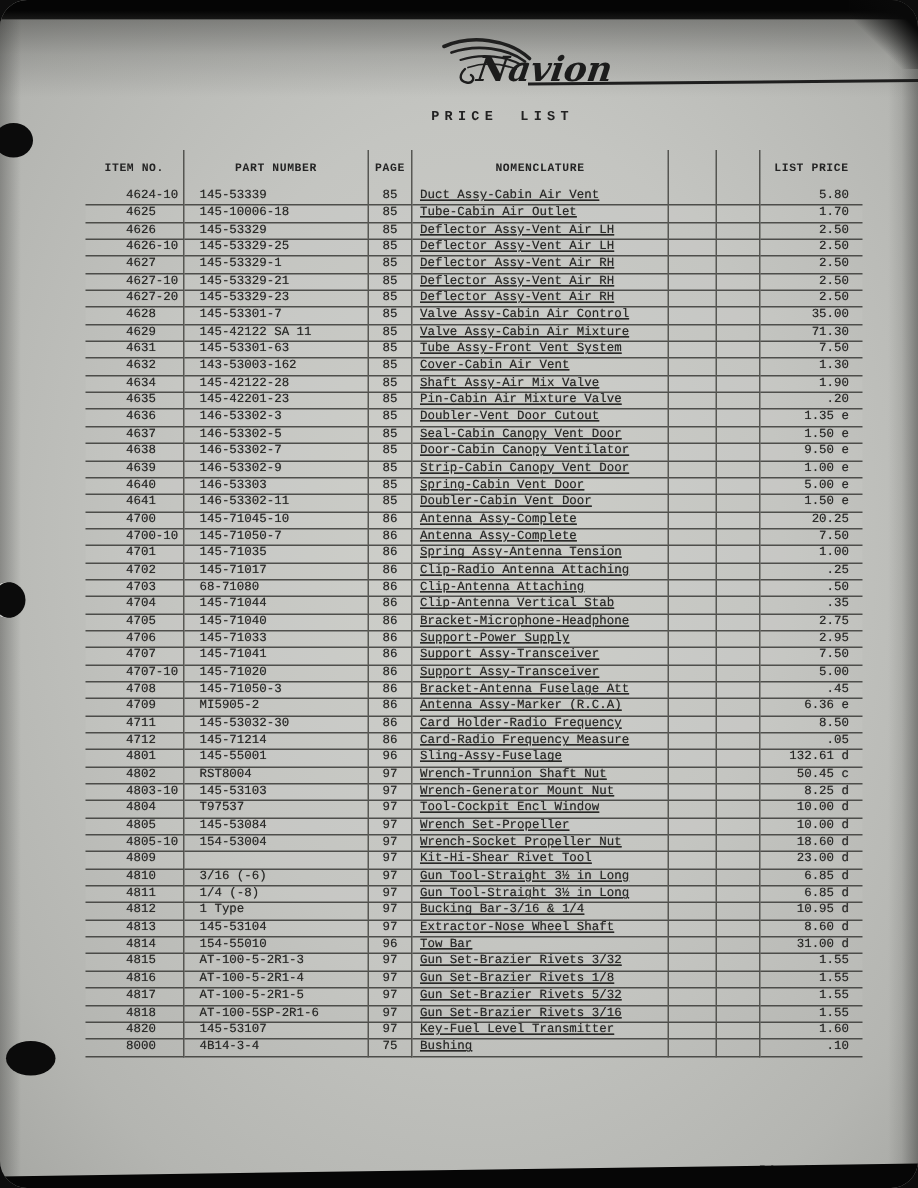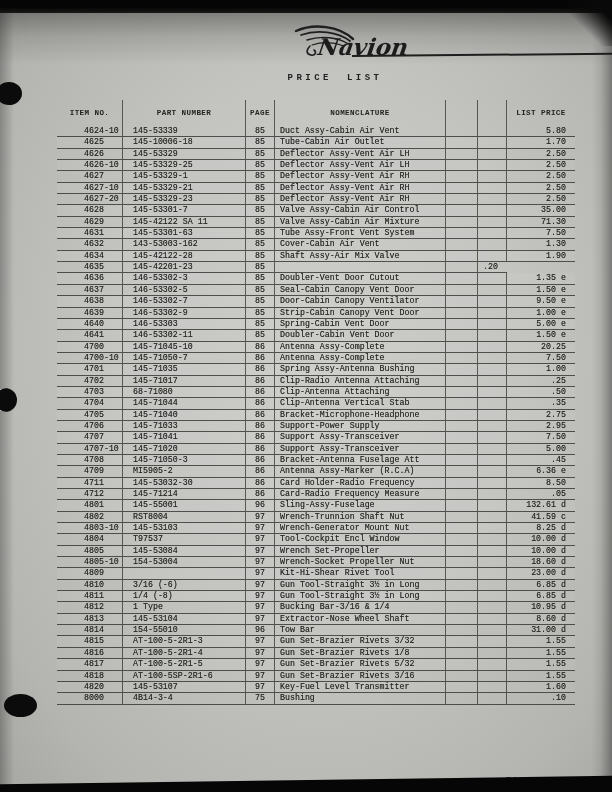--- a/index.html
+++ b/index.html
@@ -1,20 +1,21 @@
 <!DOCTYPE html>
 <html><head>
 <meta charset="utf-8">
 <style>
   html,body{margin:0;padding:0;background:#0d0d0d;}
   .page{
     position:relative;width:612px;height:792px;overflow:hidden;
     background:radial-gradient(ellipse at 52% 45%, #cdcec9 0%, #c4c5c1 45%, #b4b5b1 82%, #a6a7a3 100%);
     font-family:"Liberation Mono","DejaVu Sans Mono",monospace;
     color:#262626;
+    border-radius:18px;
   }
   
   .top-black{position:absolute;top:0;left:0;right:0;height:13px;background:linear-gradient(to bottom,#050505 55%,#181817 100%);z-index:6;}
   .top-shade{position:absolute;top:13px;left:0;right:0;height:52px;background:linear-gradient(to bottom,rgba(40,40,38,.42),rgba(40,40,38,.16) 45%,rgba(40,40,38,0) 100%);pointer-events:none;z-index:5;}
   .corner-tr{position:absolute;top:0;right:0;width:46px;height:46px;background:linear-gradient(225deg,#090909 22%,rgba(9,9,9,0) 62%);pointer-events:none;z-index:6;}
   .right-shade{position:absolute;top:0;bottom:0;right:0;width:20px;background:linear-gradient(to left,rgba(25,25,24,.40),rgba(25,25,24,.10) 55%,rgba(25,25,24,0));pointer-events:none;z-index:5;}
   .left-shade{position:absolute;top:0;bottom:0;left:0;width:14px;background:linear-gradient(to right,rgba(25,25,24,.30),rgba(25,25,24,0));pointer-events:none;z-index:5;}
   .bottom-black{position:absolute;bottom:-12px;left:-14px;right:-14px;height:24px;background:#060606;transform:rotate(-0.8deg);z-index:6;}
   
   .hole{position:absolute;background:#0b0b0b;border-radius:50%;z-index:7;}
@@ -43,21 +44,21 @@
   .row{height:11.35px;}
   .row:nth-child(even){background:rgba(255,255,255,.05);}
   .c{box-sizing:border-box;overflow:hidden;white-space:nowrap;}
   .bR{border-right:1px solid rgba(50,50,46,.75);}
   .row .c{font-size:8.3px;line-height:10.8px;color:#292927;
     border-bottom:1px solid rgba(45,45,42,.78);
     text-shadow:0 0 .5px rgba(20,20,20,.55);}
   .c-item{padding-left:27px;}
   .c-part{padding-left:10px;}
   .c-page{text-align:center;}
-  .c-name{padding-left:5px;}
+  .c-name{padding-left:5px;text-decoration:underline;}
   .c-price{text-align:right;padding-right:9px;}
   
   .footer{position:absolute;left:506px;top:742px;font-size:9.5px;font-weight:bold;
     letter-spacing:1.5px;white-space:pre;color:#222;z-index:4;margin-top:33px;}
 </style>
 </head>
 <body>
 
 <div class="page">
 
@@ -209,20 +210,21 @@
     <div class="c c-name bR">Shaft Assy-Air Mix Valve</div>
     <div class="c bR"></div>
     <div class="c bR"></div>
     <div class="c c-price">1.90</div>
   </div>
 
   <div class="row">
     <div class="c c-item bR">4635</div>
     <div class="c c-part bR">145-42201-23</div>
     <div class="c c-page bR">85</div>
+    <div class="c c-name bR">Pin-Cabin Air Mixture Valve</div>
     <div class="c bR"></div>
     <div class="c bR"></div>
     <div class="c c-price">.20</div>
   </div>
 
   <div class="row">
     <div class="c c-item bR">4636</div>
     <div class="c c-part bR">146-53302-3</div>
     <div class="c c-page bR">85</div>
     <div class="c c-name bR">Doubler-Vent Door Cutout</div>
@@ -298,21 +300,21 @@
     <div class="c c-name bR">Antenna Assy-Complete</div>
     <div class="c bR"></div>
     <div class="c bR"></div>
     <div class="c c-price">7.50</div>
   </div>
 
   <div class="row">
     <div class="c c-item bR">4701</div>
     <div class="c c-part bR">145-71035</div>
     <div class="c c-page bR">86</div>
-    <div class="c c-name bR">Spring Assy-Antenna Bushing</div>
+    <div class="c c-name bR">Spring Assy-Antenna Tension</div>
     <div class="c bR"></div>
     <div class="c bR"></div>
     <div class="c c-price">1.00</div>
   </div>
 
   <div class="row">
     <div class="c c-item bR">4702</div>
     <div class="c c-part bR">145-71017</div>
     <div class="c c-page bR">86</div>
     <div class="c c-name bR">Clip-Radio Antenna Attaching</div>
@@ -431,21 +433,21 @@
     <div class="c c-price">132.61 d</div>
   </div>
 
   <div class="row">
     <div class="c c-item bR">4802</div>
     <div class="c c-part bR">RST8004</div>
     <div class="c c-page bR">97</div>
     <div class="c c-name bR">Wrench-Trunnion Shaft Nut</div>
     <div class="c bR"></div>
     <div class="c bR"></div>
-    <div class="c c-price">41.59 c</div>
+    <div class="c c-price">50.45 c</div>
   </div>
 
   <div class="row">
     <div class="c c-item bR">4803-10</div>
     <div class="c c-part bR">145-53103</div>
     <div class="c c-page bR">97</div>
     <div class="c c-name bR">Wrench-Generator Mount Nut</div>
     <div class="c bR"></div>
     <div class="c bR"></div>
     <div class="c c-price">8.25 d</div>

